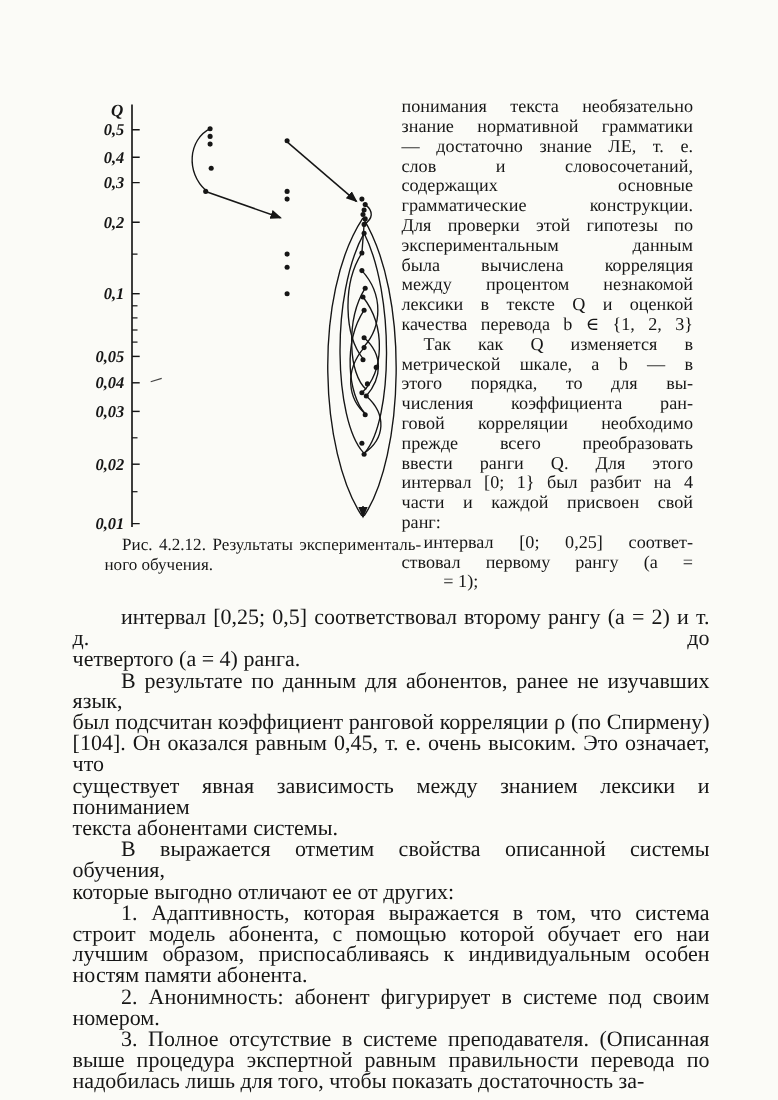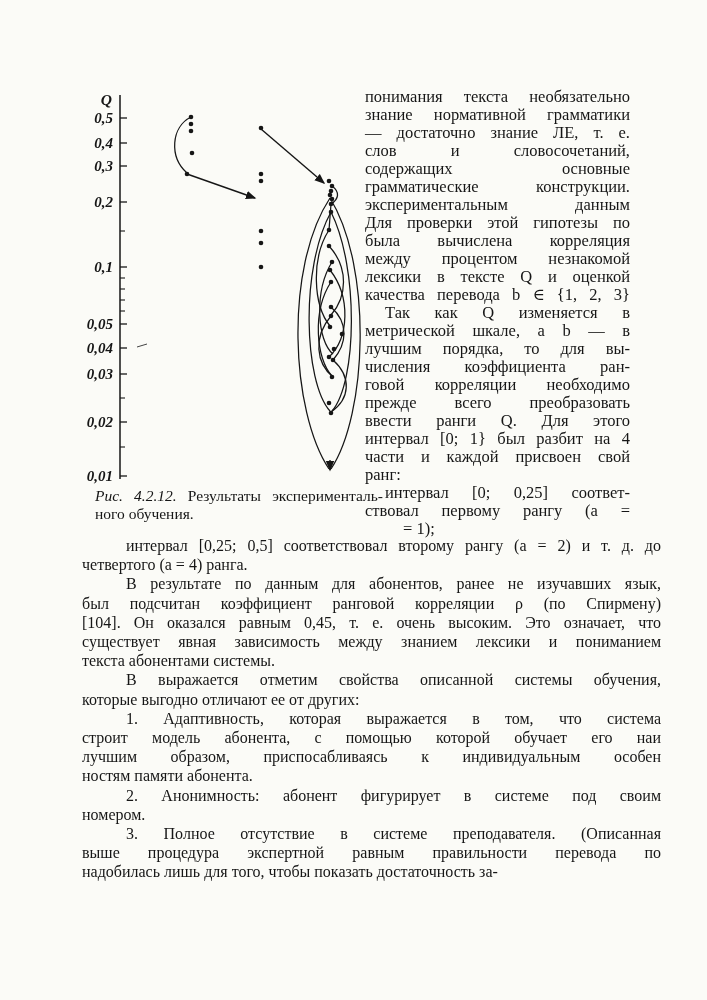--- a/index.html
+++ b/index.html
@@ -14,29 +14,29 @@
   .jline{text-align:justify;text-align-last:justify;}
   .endline{text-align-last:left;text-align:right;}
   .offset{padding-left:38px;}
   .para{margin:0;}
   .rightcol{
     position:absolute;left:365px;top:88px;width:265px;
     font-size:16.5px;line-height:18px;
   }
   .rightcol .indent{text-indent:20px;}
   .bodytext{
-    position:absolute;left:66px;top:536px;width:579px;
-    font-size:16px;line-height:19.2px;margin-left:16px;
+    position:absolute;left:66px;top:552px;width:579px;
+    font-size:20px;line-height:19.2px;
   }
   .bodytext .indent{text-indent:44px;}
   .caption{
     position:absolute;left:95px;top:487px;width:288px;
     font-size:15.5px;line-height:18px;
   }
-  .cap-label{font-style:italic;}
+  .cap-label{margin-left:16px;}
   #figure-svg{position:absolute;left:70px;top:85px;width:325px;height:400px;}
   #figure-svg text{
     font-family:"Liberation Serif","DejaVu Serif",serif;
     font-style:italic;font-weight:bold;fill:#161616;
   }
 </style>
 </head>
 <body>
 
 <div class="page">
@@ -140,31 +140,31 @@
   </div>
 
   <div class="rightcol" id="rightcol">
       <div class="para">
         <div class="jline">понимания текста необязательно</div>
         <div class="jline">знание нормативной грамматики</div>
         <div class="jline">— достаточно знание ЛЕ, т. е.</div>
         <div class="jline">слов и словосочетаний,</div>
         <div class="jline">содержащих основные</div>
         <div class="jline">грамматические конструкции.</div>
+        <div class="jline">Для проверки этой гипотезы по</div>
         <div class="jline">экспериментальным данным</div>
-        <div class="jline">Для проверки этой гипотезы по</div>
         <div class="jline">была вычислена корреляция</div>
         <div class="jline">между процентом незнакомой</div>
         <div class="jline">лексики в тексте Q и оценкой</div>
         <div class="jline">качества перевода b ∈ {1, 2, 3}</div>
       </div>
       <div class="para">
         <div class="jline indent">Так как Q изменяется в</div>
         <div class="jline">метрической шкале, а b — в</div>
-        <div class="jline">лучшим порядка, то для вы-</div>
+        <div class="jline">этого порядка, то для вы-</div>
         <div class="jline">числения коэффициента ран-</div>
         <div class="jline">говой корреляции необходимо</div>
         <div class="jline">прежде всего преобразовать</div>
         <div class="jline">ввести ранги Q. Для этого</div>
         <div class="jline">интервал [0; 1} был разбит на 4</div>
         <div class="jline">части и каждой присвоен свой</div>
         <div class="jline endline">ранг:</div>
       </div>
       <div class="para">
         <div class="jline indent">интервал [0; 0,25] соответ-</div>

